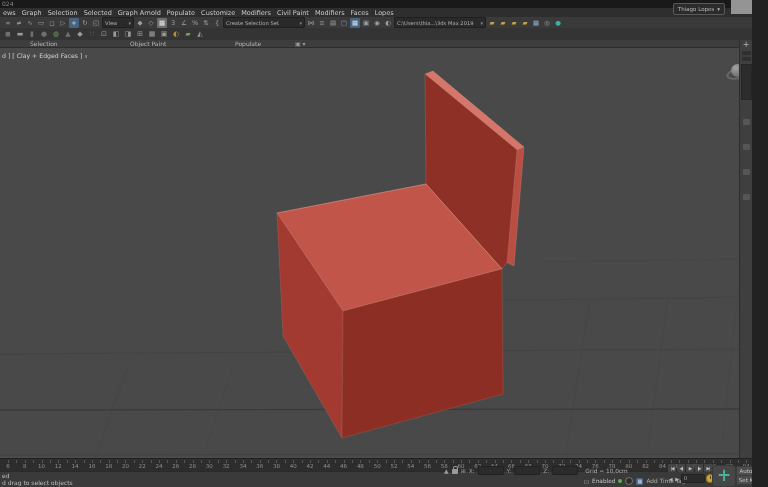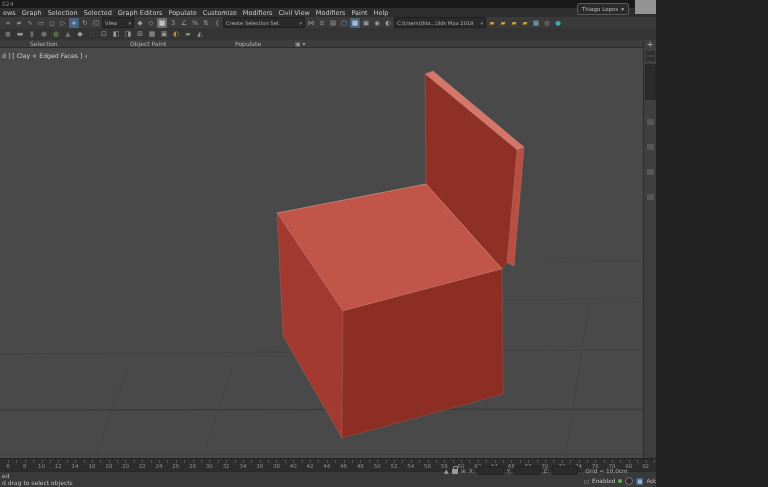--- a/index.html
+++ b/index.html
@@ -1,16 +1,16 @@
 <!DOCTYPE html>
 <html><head>
 <meta charset="utf-8">
 <style>
   html,body{margin:0;padding:0;background:#222;}
-  .app{position:relative;width:656px;height:487px;overflow:hidden;
+  .app{position:relative;width:752px;height:487px;overflow:hidden;
        background:#3a3a3a;font-family:"DejaVu Sans",sans-serif;
        -webkit-font-smoothing:antialiased;}
   
   .titlebar{position:absolute;top:0;left:0;width:768px;height:8px;background:#191919;color:#8a8a8a;
             font-size:6px;line-height:8px;padding-left:2px;box-sizing:border-box;}
   .menubar{position:absolute;top:8px;left:0;width:768px;height:9px;background:#2e2e2e;display:flex;
            align-items:center;font-size:6.5px;color:#c9c9c9;}
   .menu-item{padding:0 3px;white-space:nowrap;cursor:default;}
   .workspace-btn{position:absolute;top:3px;right:27px;height:10px;background:#2b2b2b;border:1px solid #5a5a5a;
            border-radius:2px;color:#b9b9b9;font-size:5.5px;display:flex;align-items:center;gap:3px;
@@ -109,28 +109,28 @@
 
   <div class="titlebar">
     <span>024</span>
   </div>
 
   <div class="menubar">
       <span class="menu-item">ews</span>
       <span class="menu-item">Graph</span>
       <span class="menu-item">Selection</span>
       <span class="menu-item">Selected</span>
-      <span class="menu-item">Graph Editors</span>
+      <span class="menu-item">Graph Arnold</span>
       <span class="menu-item">Populate</span>
       <span class="menu-item">Customize</span>
       <span class="menu-item">Modifiers</span>
-      <span class="menu-item">Civil View</span>
+      <span class="menu-item">Civil Paint</span>
       <span class="menu-item">Modifiers</span>
-      <span class="menu-item">Paint</span>
-      <span class="menu-item">Help</span>
+      <span class="menu-item">Faces</span>
+      <span class="menu-item">Lopes</span>
     </div>
 
   <div class="workspace-btn">
     <span>Thiago Lopes</span>
     <span class="caret">▾</span>
   </div>
   <div class="corner-block"></div>
 
   <div class="toolbar1">
       <span class="ticon">∞</span>

